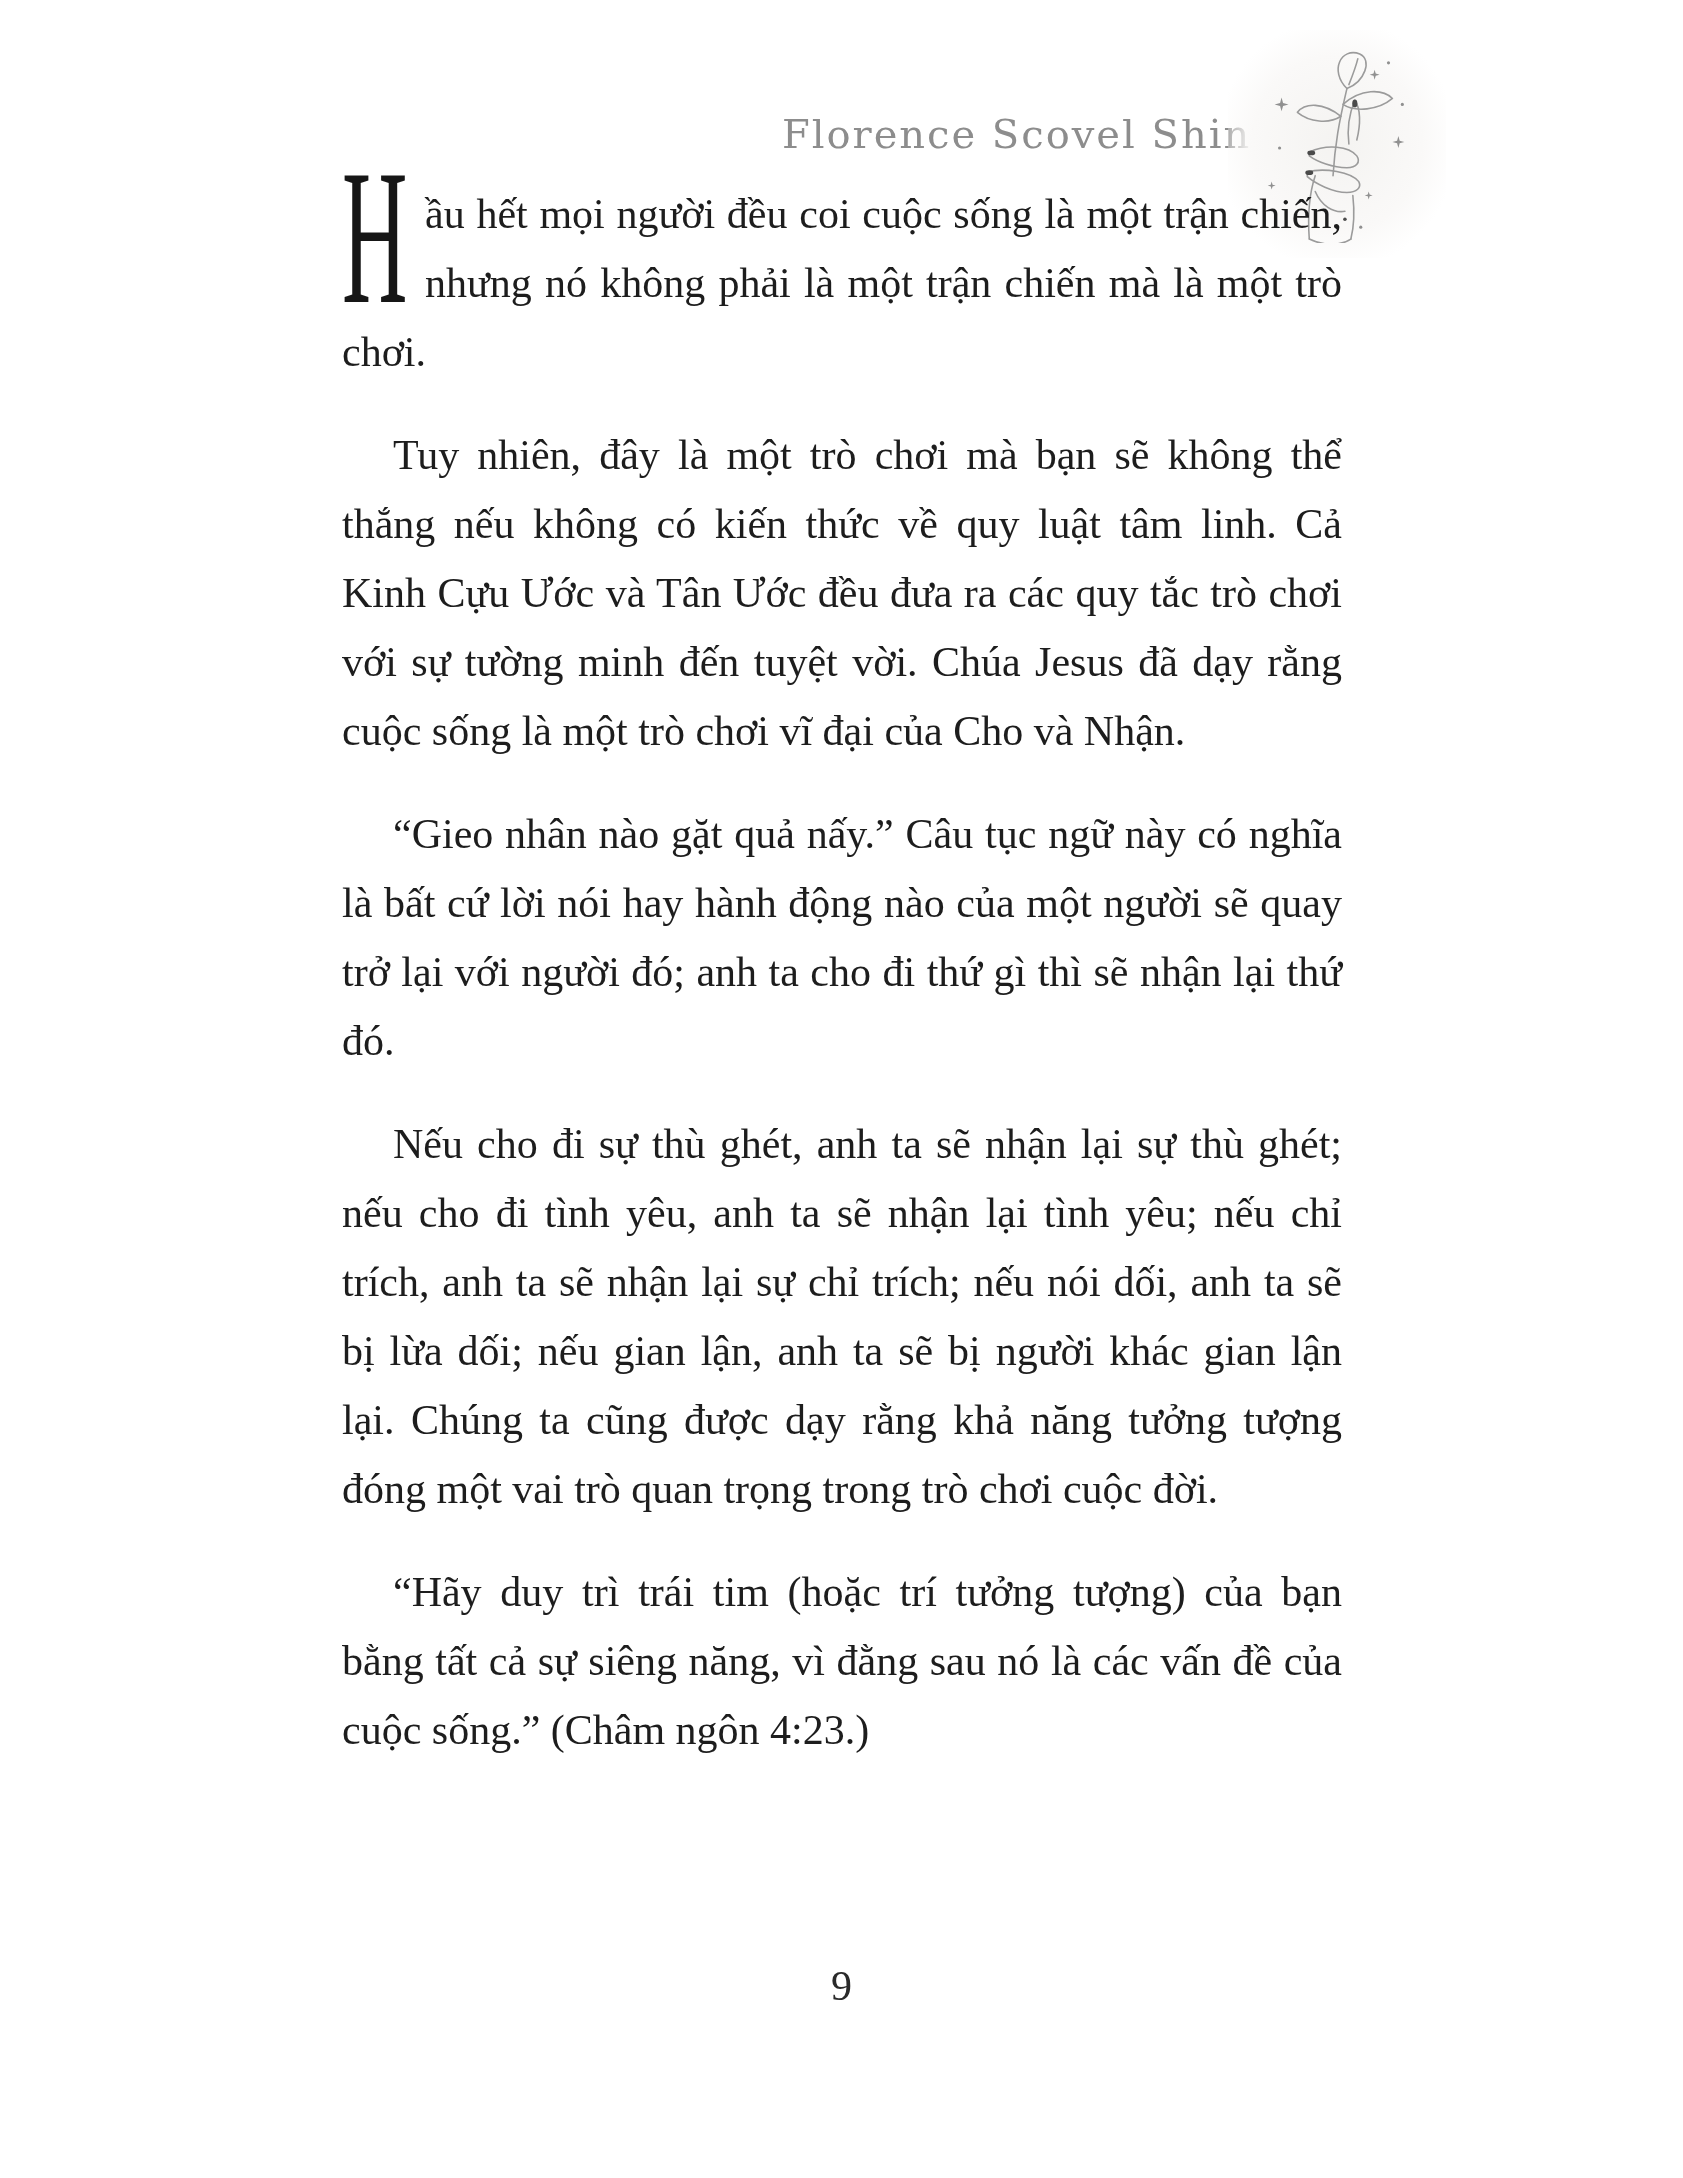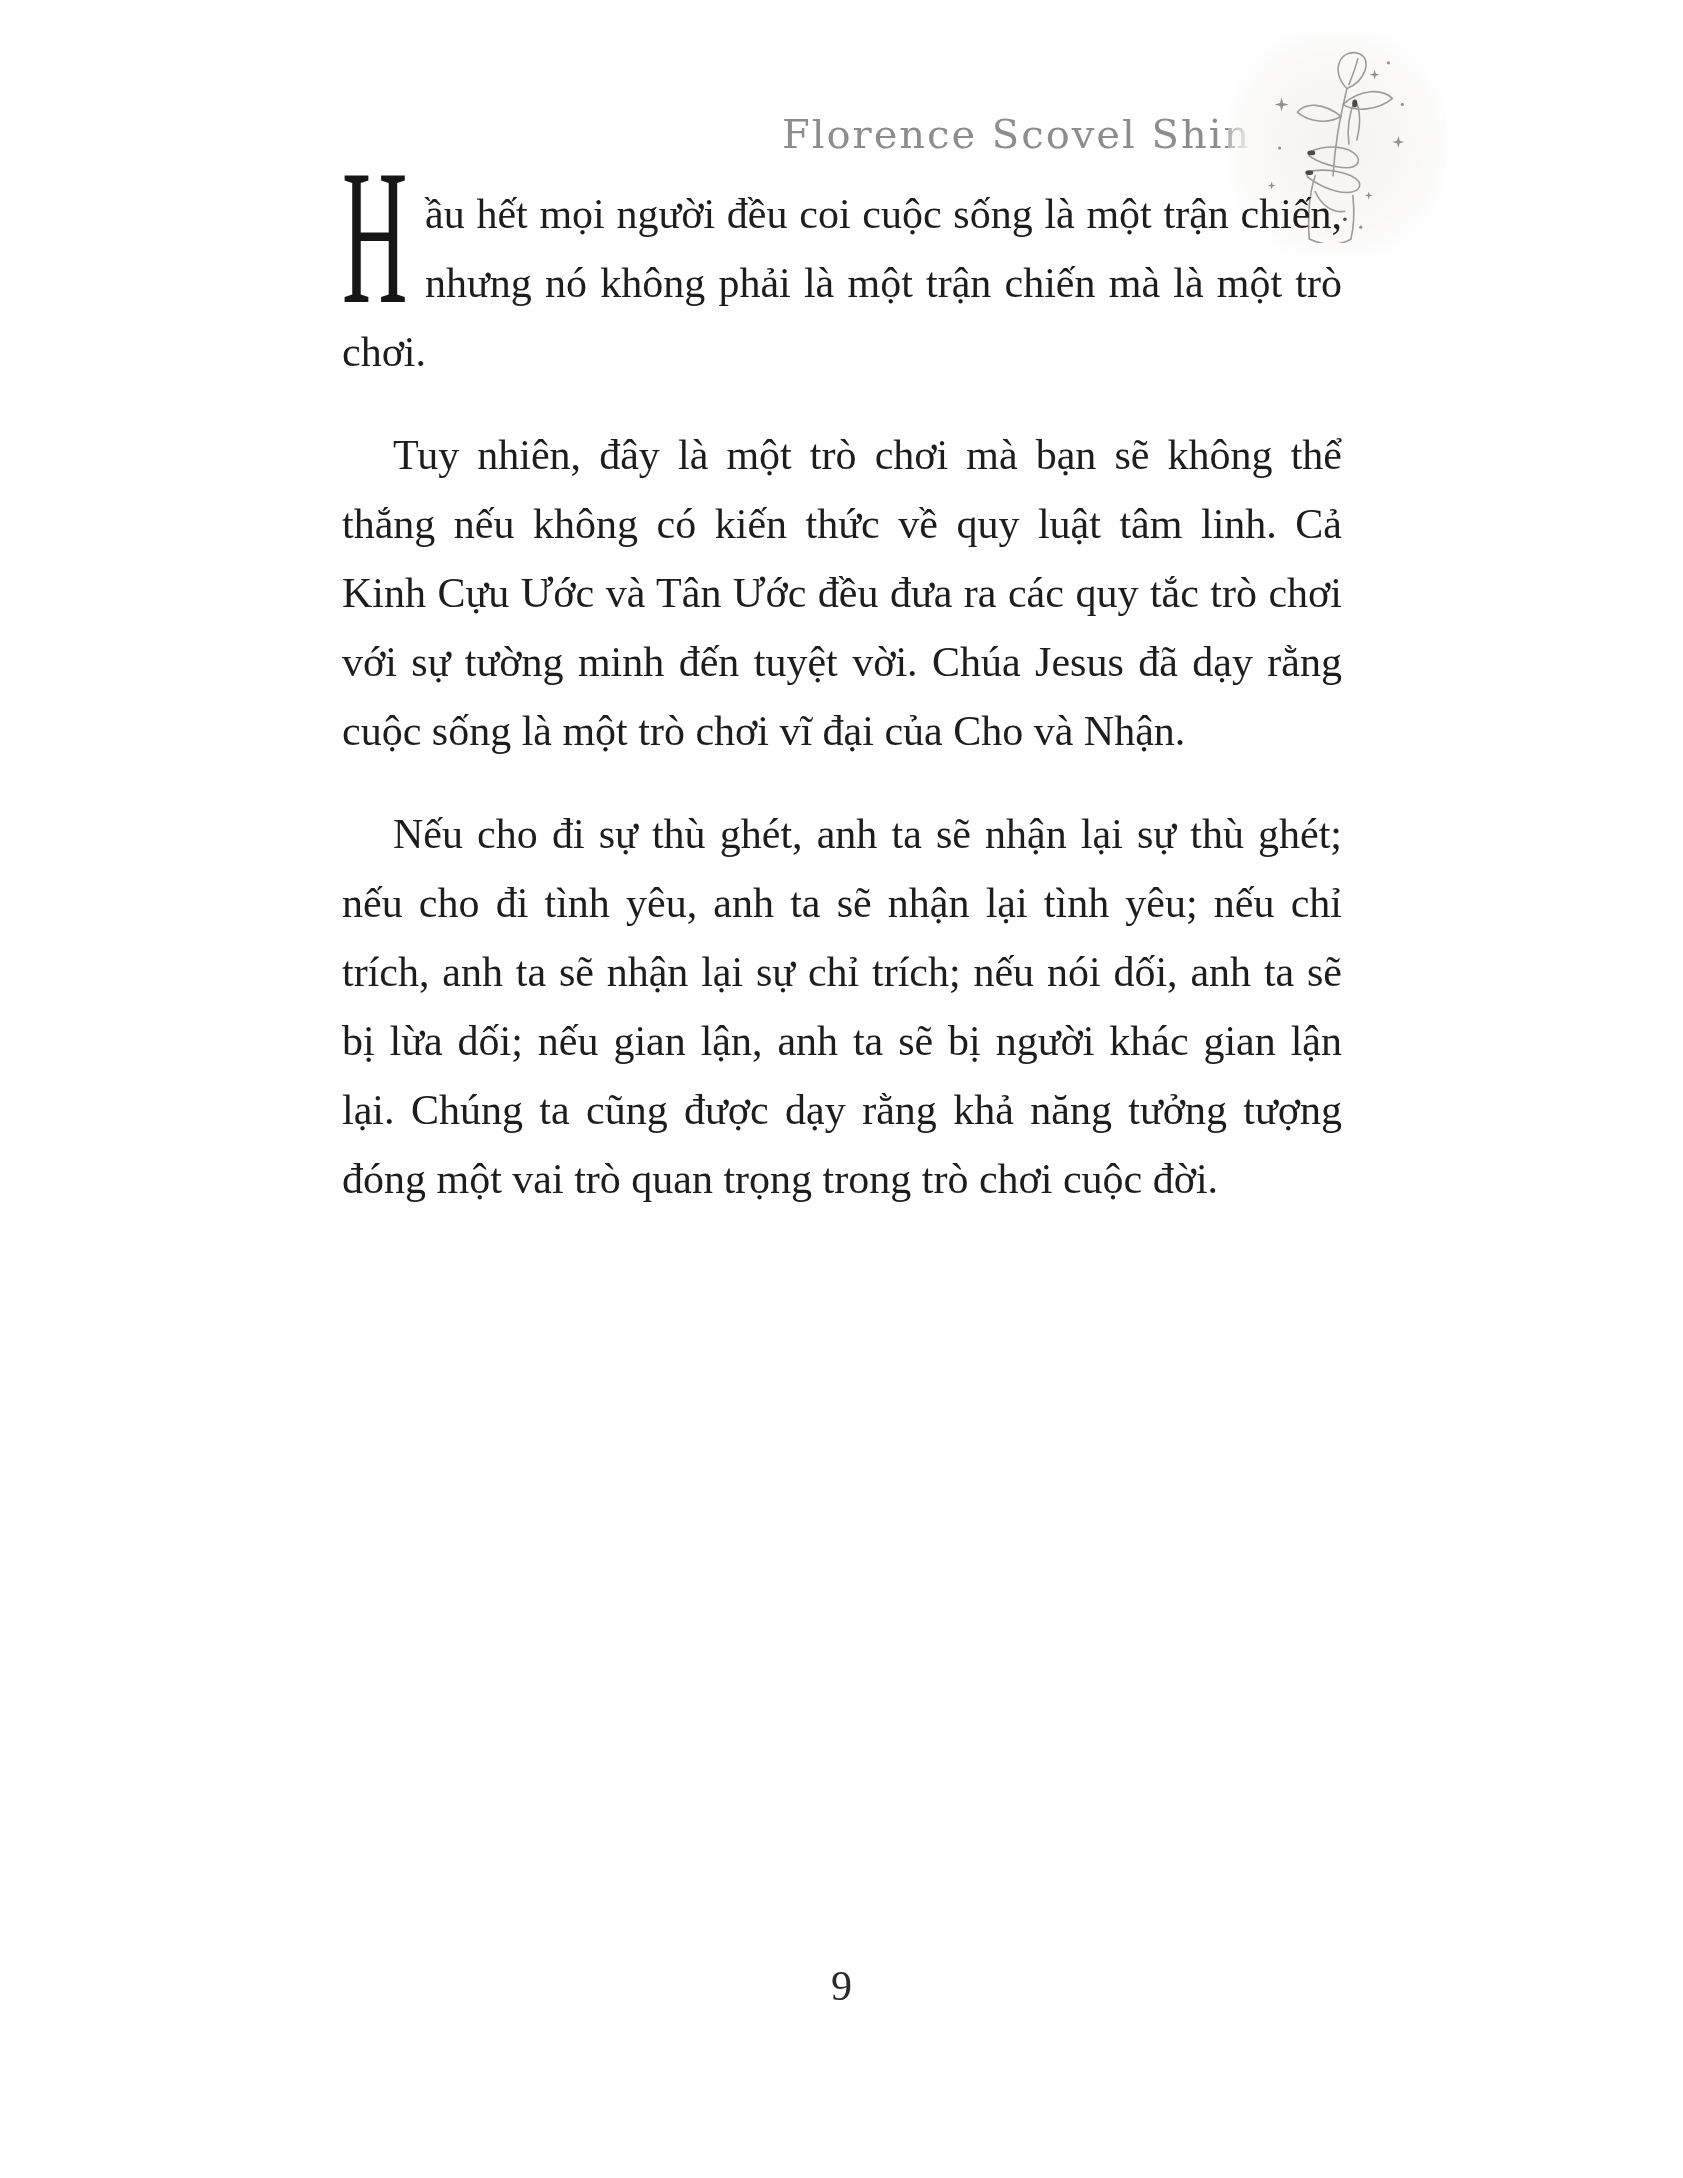--- a/index.html
+++ b/index.html
@@ -141,19 +141,21 @@
     </svg>
   </div>
 
   <div class="body-text">
     <p class="opening">
       <span class="dropcap-box">
           <span class="glyph">H</span>
         </span><span>ầu hết mọi người đều coi cuộc sống là một trận chiến, nhưng nó không phải là một trận chiến mà là một trò chơi.</span>
     </p>
     <p><span>Tuy nhiên, đây là một trò chơi mà bạn sẽ không thể thắng nếu không có kiến thức về quy luật tâm linh. Cả Kinh Cựu Ước và Tân Ước đều đưa ra các quy tắc trò chơi với sự tường minh đến tuyệt vời. Chúa Jesus đã dạy rằng cuộc sống là một trò chơi vĩ đại của Cho và Nhận.</span></p>
+    <p><span>“Gieo nhân nào gặt quả nấy.” Câu tục ngữ này có nghĩa là bất cứ lời nói hay hành động nào của một người sẽ quay trở lại với người đó; anh ta cho đi thứ gì thì sẽ nhận lại thứ đó.</span></p>
     <p><span>Nếu cho đi sự thù ghét, anh ta sẽ nhận lại sự thù ghét; nếu cho đi tình yêu, anh ta sẽ nhận lại tình yêu; nếu chỉ trích, anh ta sẽ nhận lại sự chỉ trích; nếu nói dối, anh ta sẽ bị lừa dối; nếu gian lận, anh ta sẽ bị người khác gian lận lại. Chúng ta cũng được dạy rằng khả năng tưởng tượng đóng một vai trò quan trọng trong trò chơi cuộc đời.</span></p>
+    <p><span>“Hãy duy trì trái tim (hoặc trí tưởng tượng) của bạn bằng tất cả sự siêng năng, vì đằng sau nó là các vấn đề của cuộc sống.” (Châm ngôn 4:23.)</span></p>
   </div>
 
   <div class="page-number">9</div>
 
 </div>
 
 
 </body></html>

